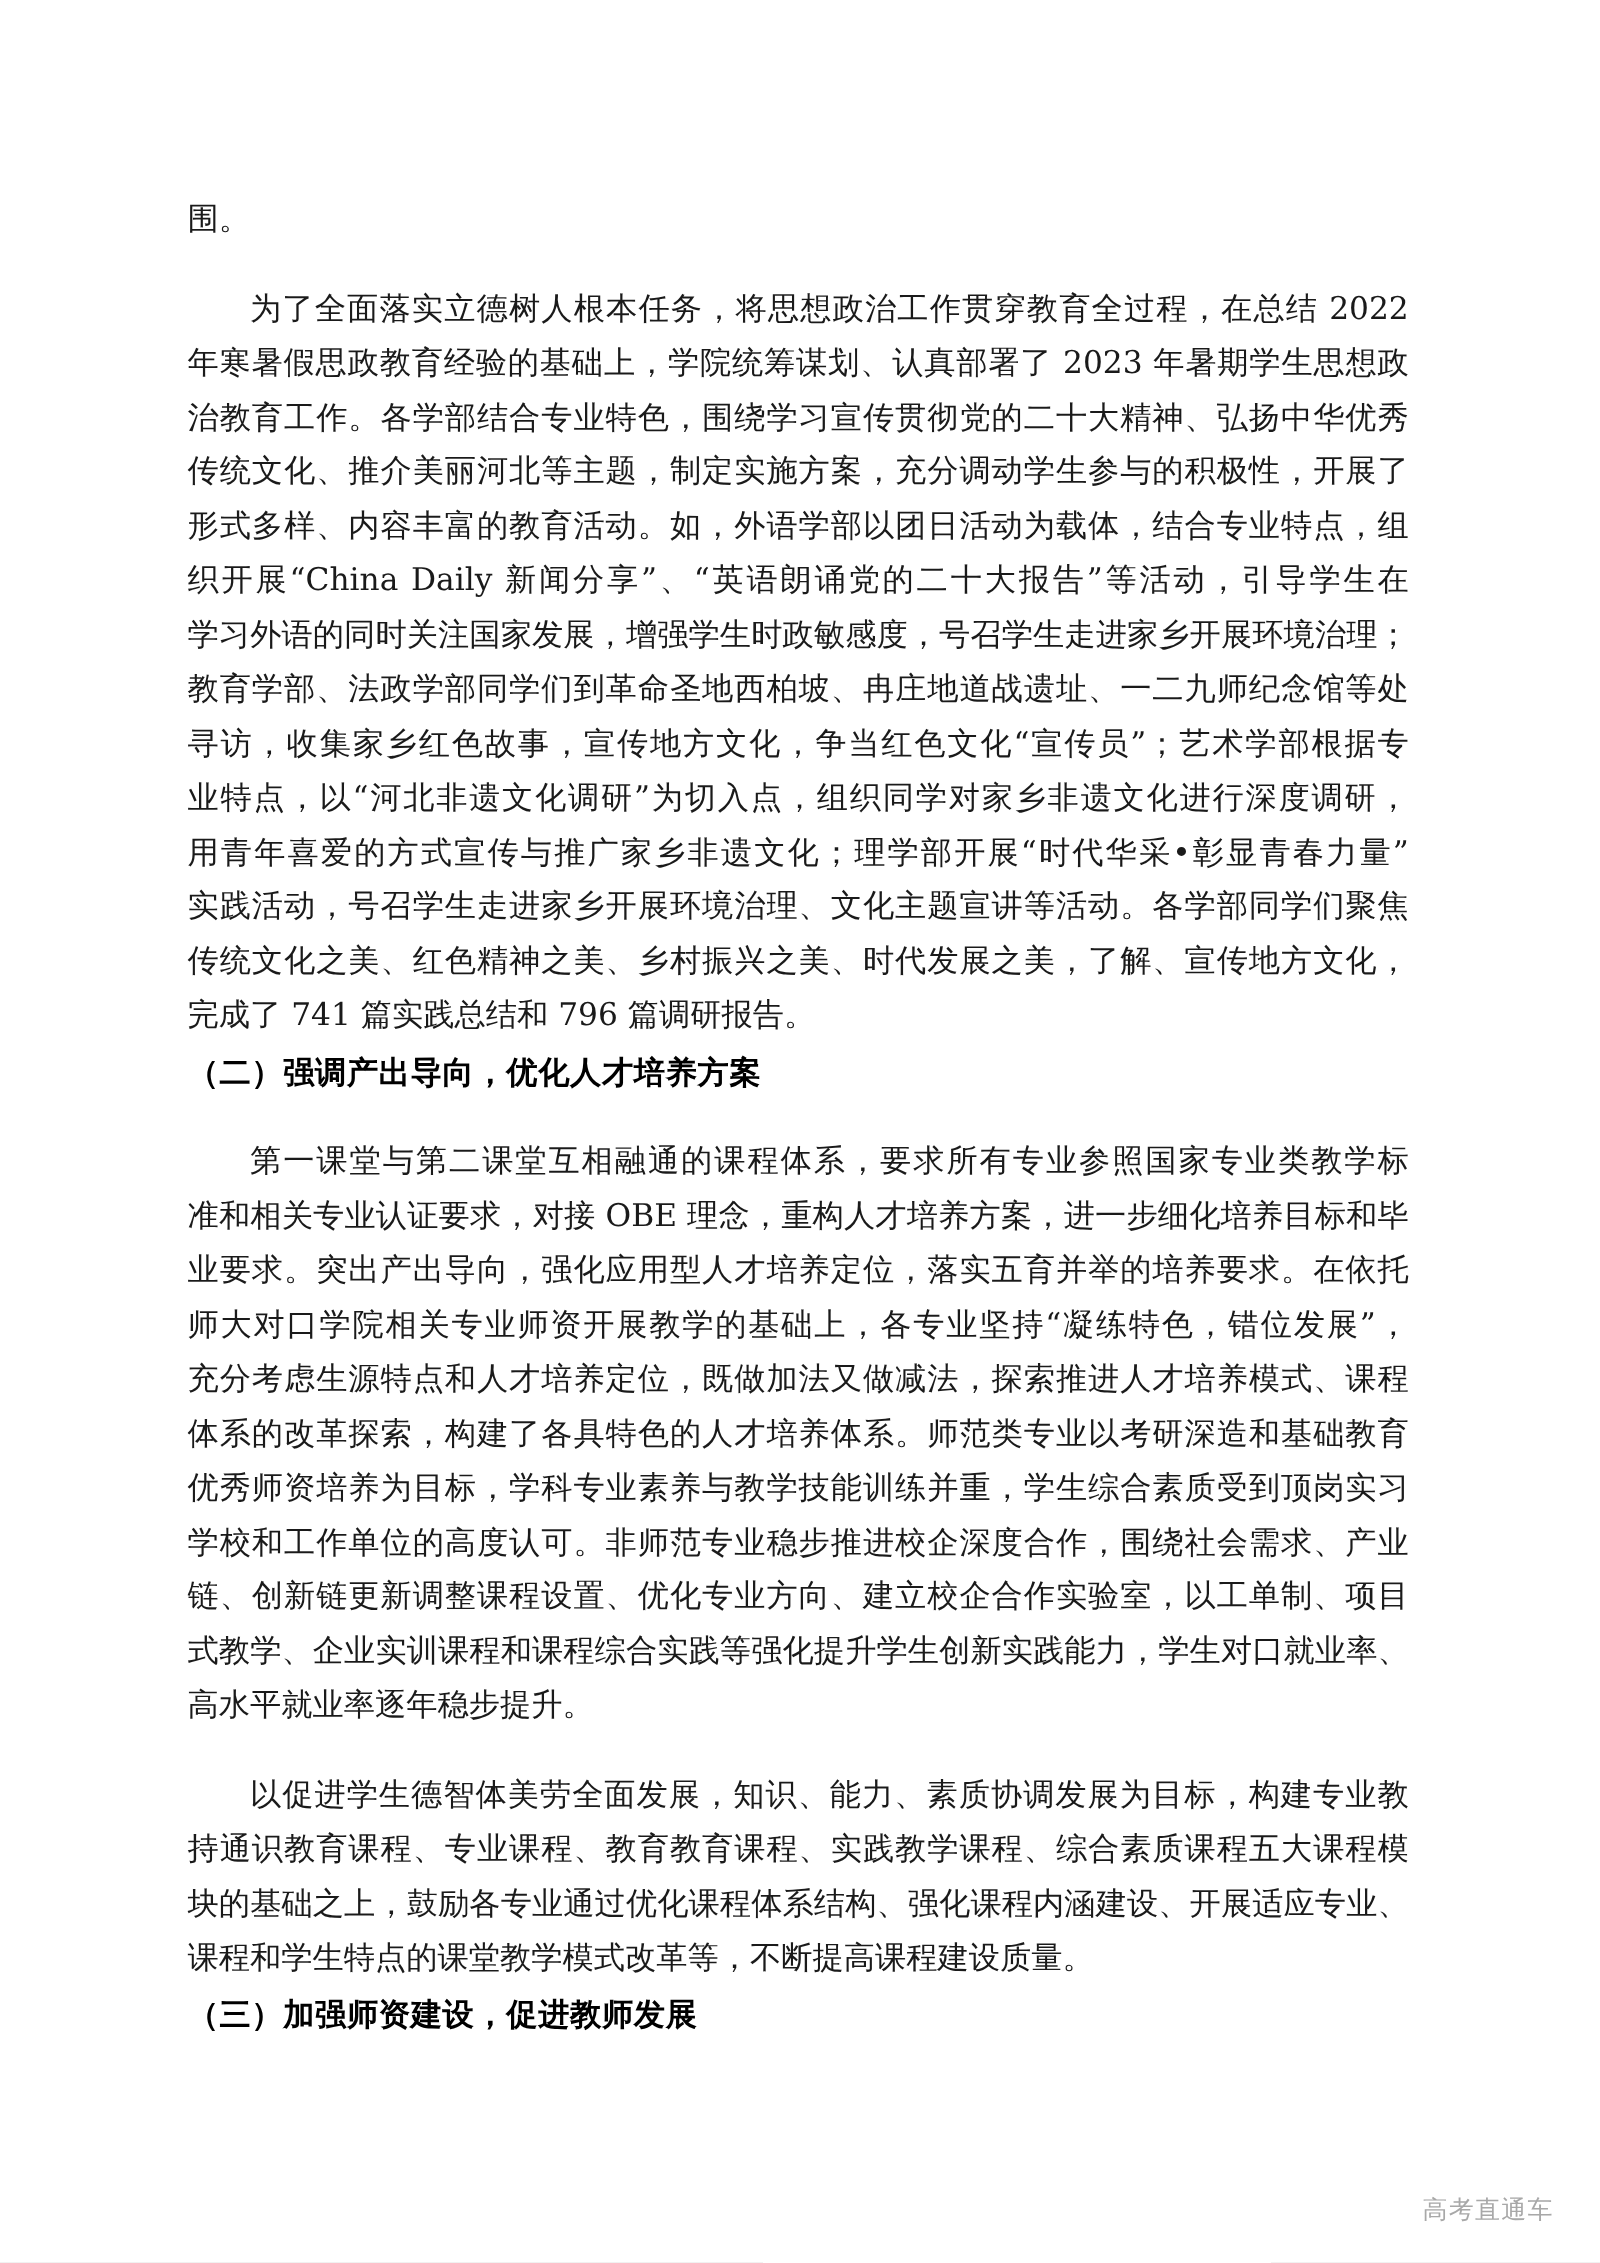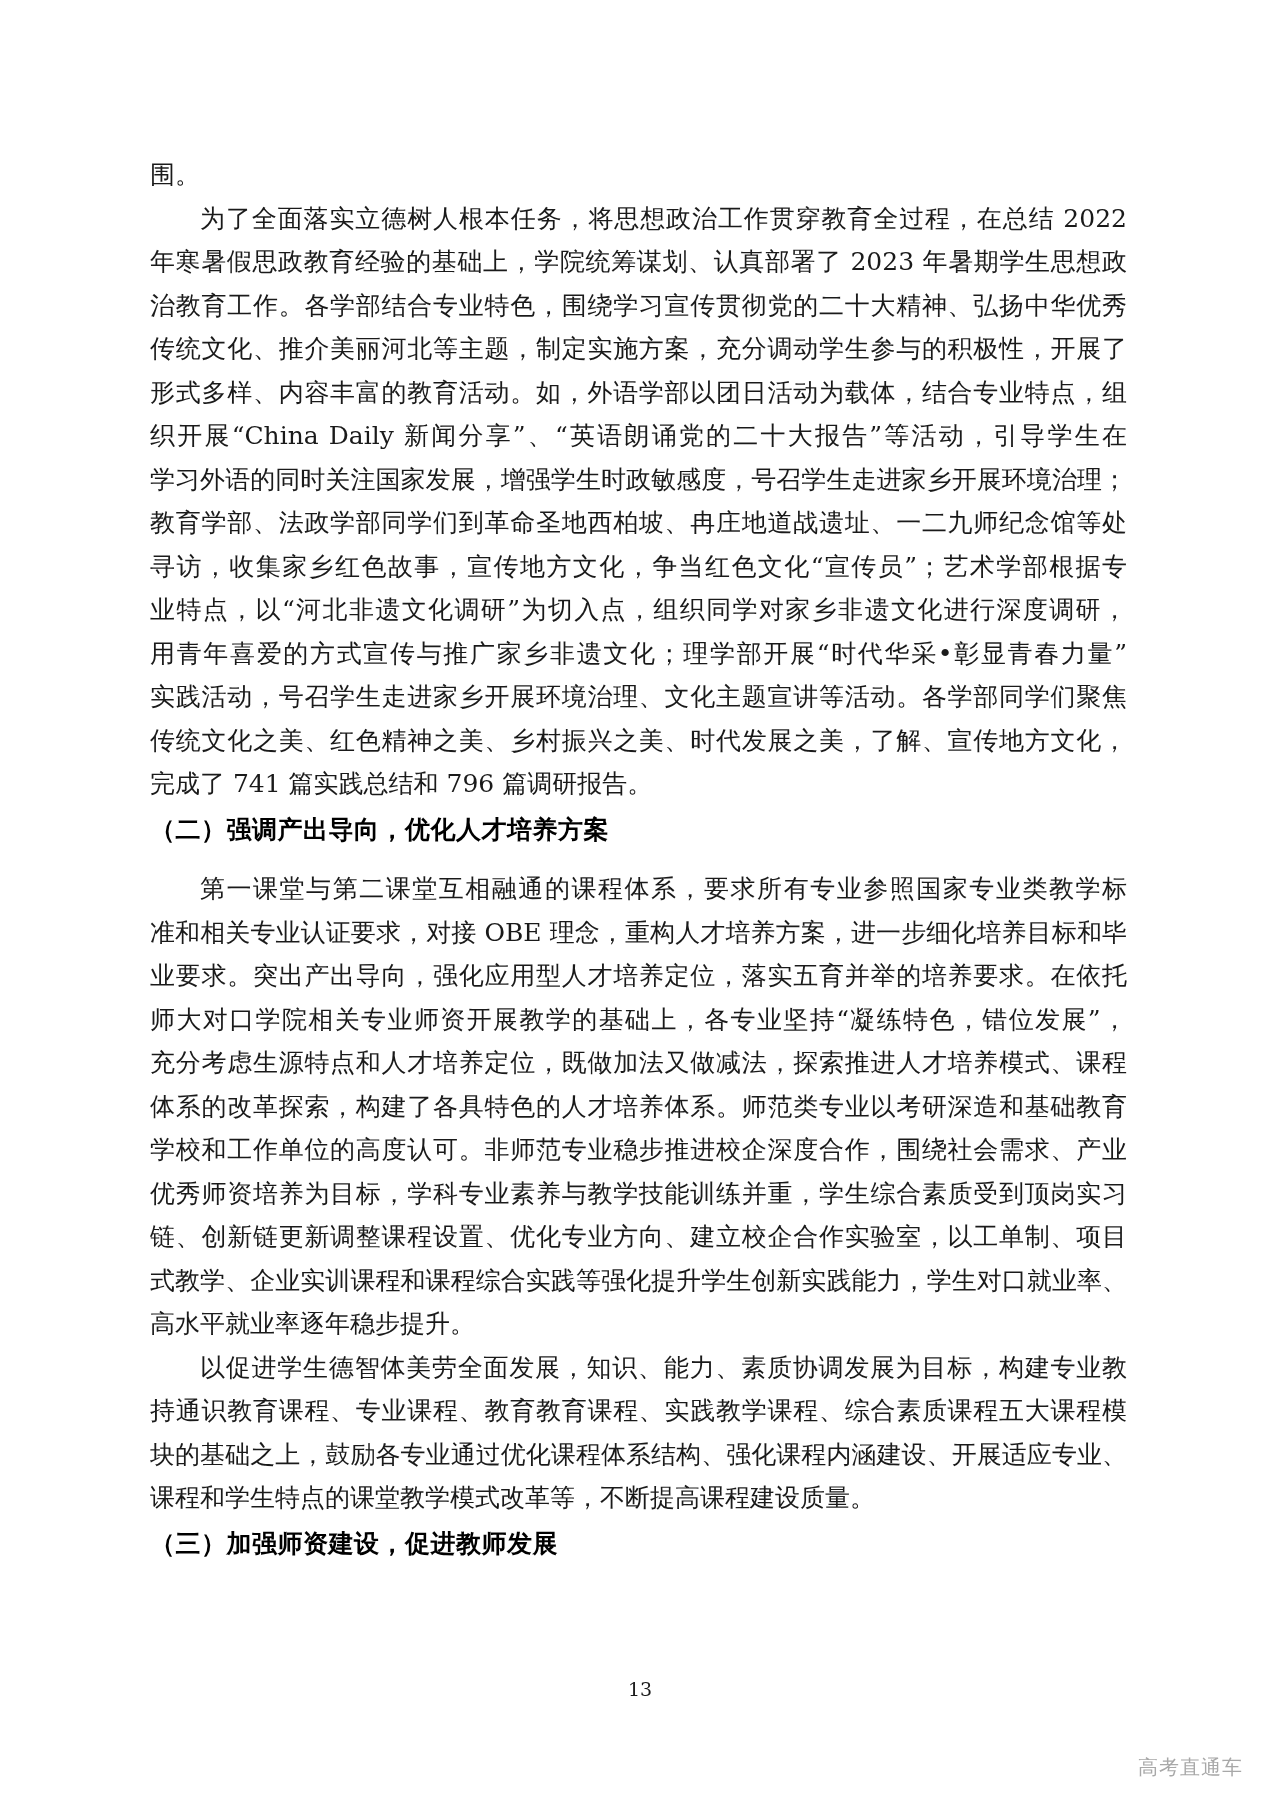--- a/index.html
+++ b/index.html
@@ -31,20 +31,21 @@
     overflow: hidden;
     text-align: justify;
     text-align-last: justify;
     color: #1a1a1a;
   }
   .para .ln:last-child {
     text-align-last: left;
   }
   .indent-first .ln:first-child {
     text-indent: 2em;
+    margin-top: 28px;
   }
   .heading {
     font-family: "DejaVu Sans", "Liberation Sans", sans-serif;
     font-weight: 700;
     font-size: 25px;
     line-height: 43.5px;
     margin: 2px 0 16px 0;
     padding: 0;
     color: #000000;
     letter-spacing: 0.5px;
@@ -101,34 +102,33 @@
 
     <h2 class="heading">（二）强调产出导向，优化人才培养方案</h2>
 
     <div class="para indent-first">
         <div class="ln">第一课堂与第二课堂互相融通的课程体系，要求所有专业参照国家专业类教学标</div>
         <div class="ln">准和相关专业认证要求，对接 OBE 理念，重构人才培养方案，进一步细化培养目标和毕</div>
         <div class="ln">业要求。突出产出导向，强化应用型人才培养定位，落实五育并举的培养要求。在依托</div>
         <div class="ln">师大对口学院相关专业师资开展教学的基础上，各专业坚持“凝练特色，错位发展”，</div>
         <div class="ln">充分考虑生源特点和人才培养定位，既做加法又做减法，探索推进人才培养模式、课程</div>
         <div class="ln">体系的改革探索，构建了各具特色的人才培养体系。师范类专业以考研深造和基础教育</div>
+        <div class="ln">优秀师资培养为目标，学科专业素养与教学技能训练并重，学生综合素质受到顶岗实习</div>
         <div class="ln">学校和工作单位的高度认可。非师范专业稳步推进校企深度合作，围绕社会需求、产业</div>
-        <div class="ln">优秀师资培养为目标，学科专业素养与教学技能训练并重，学生综合素质受到顶岗实习</div>
         <div class="ln">链、创新链更新调整课程设置、优化专业方向、建立校企合作实验室，以工单制、项目</div>
         <div class="ln">式教学、企业实训课程和课程综合实践等强化提升学生创新实践能力，学生对口就业率、</div>
         <div class="ln">高水平就业率逐年稳步提升。</div>
       </div>
 
     <div class="para indent-first">
         <div class="ln">以促进学生德智体美劳全面发展，知识、能力、素质协调发展为目标，构建专业教</div>
         <div class="ln">持通识教育课程、专业课程、教育教育课程、实践教学课程、综合素质课程五大课程模</div>
         <div class="ln">块的基础之上，鼓励各专业通过优化课程体系结构、强化课程内涵建设、开展适应专业、</div>
         <div class="ln">课程和学生特点的课堂教学模式改革等，不断提高课程建设质量。</div>
       </div>
 
     <h2 class="heading">（三）加强师资建设，促进教师发展</h2>
 
   </div>
 
-  <div class="pagenum">13</div>
 
   <div class="watermark">高考直通车</div>
 </div>
 
 </body></html>

